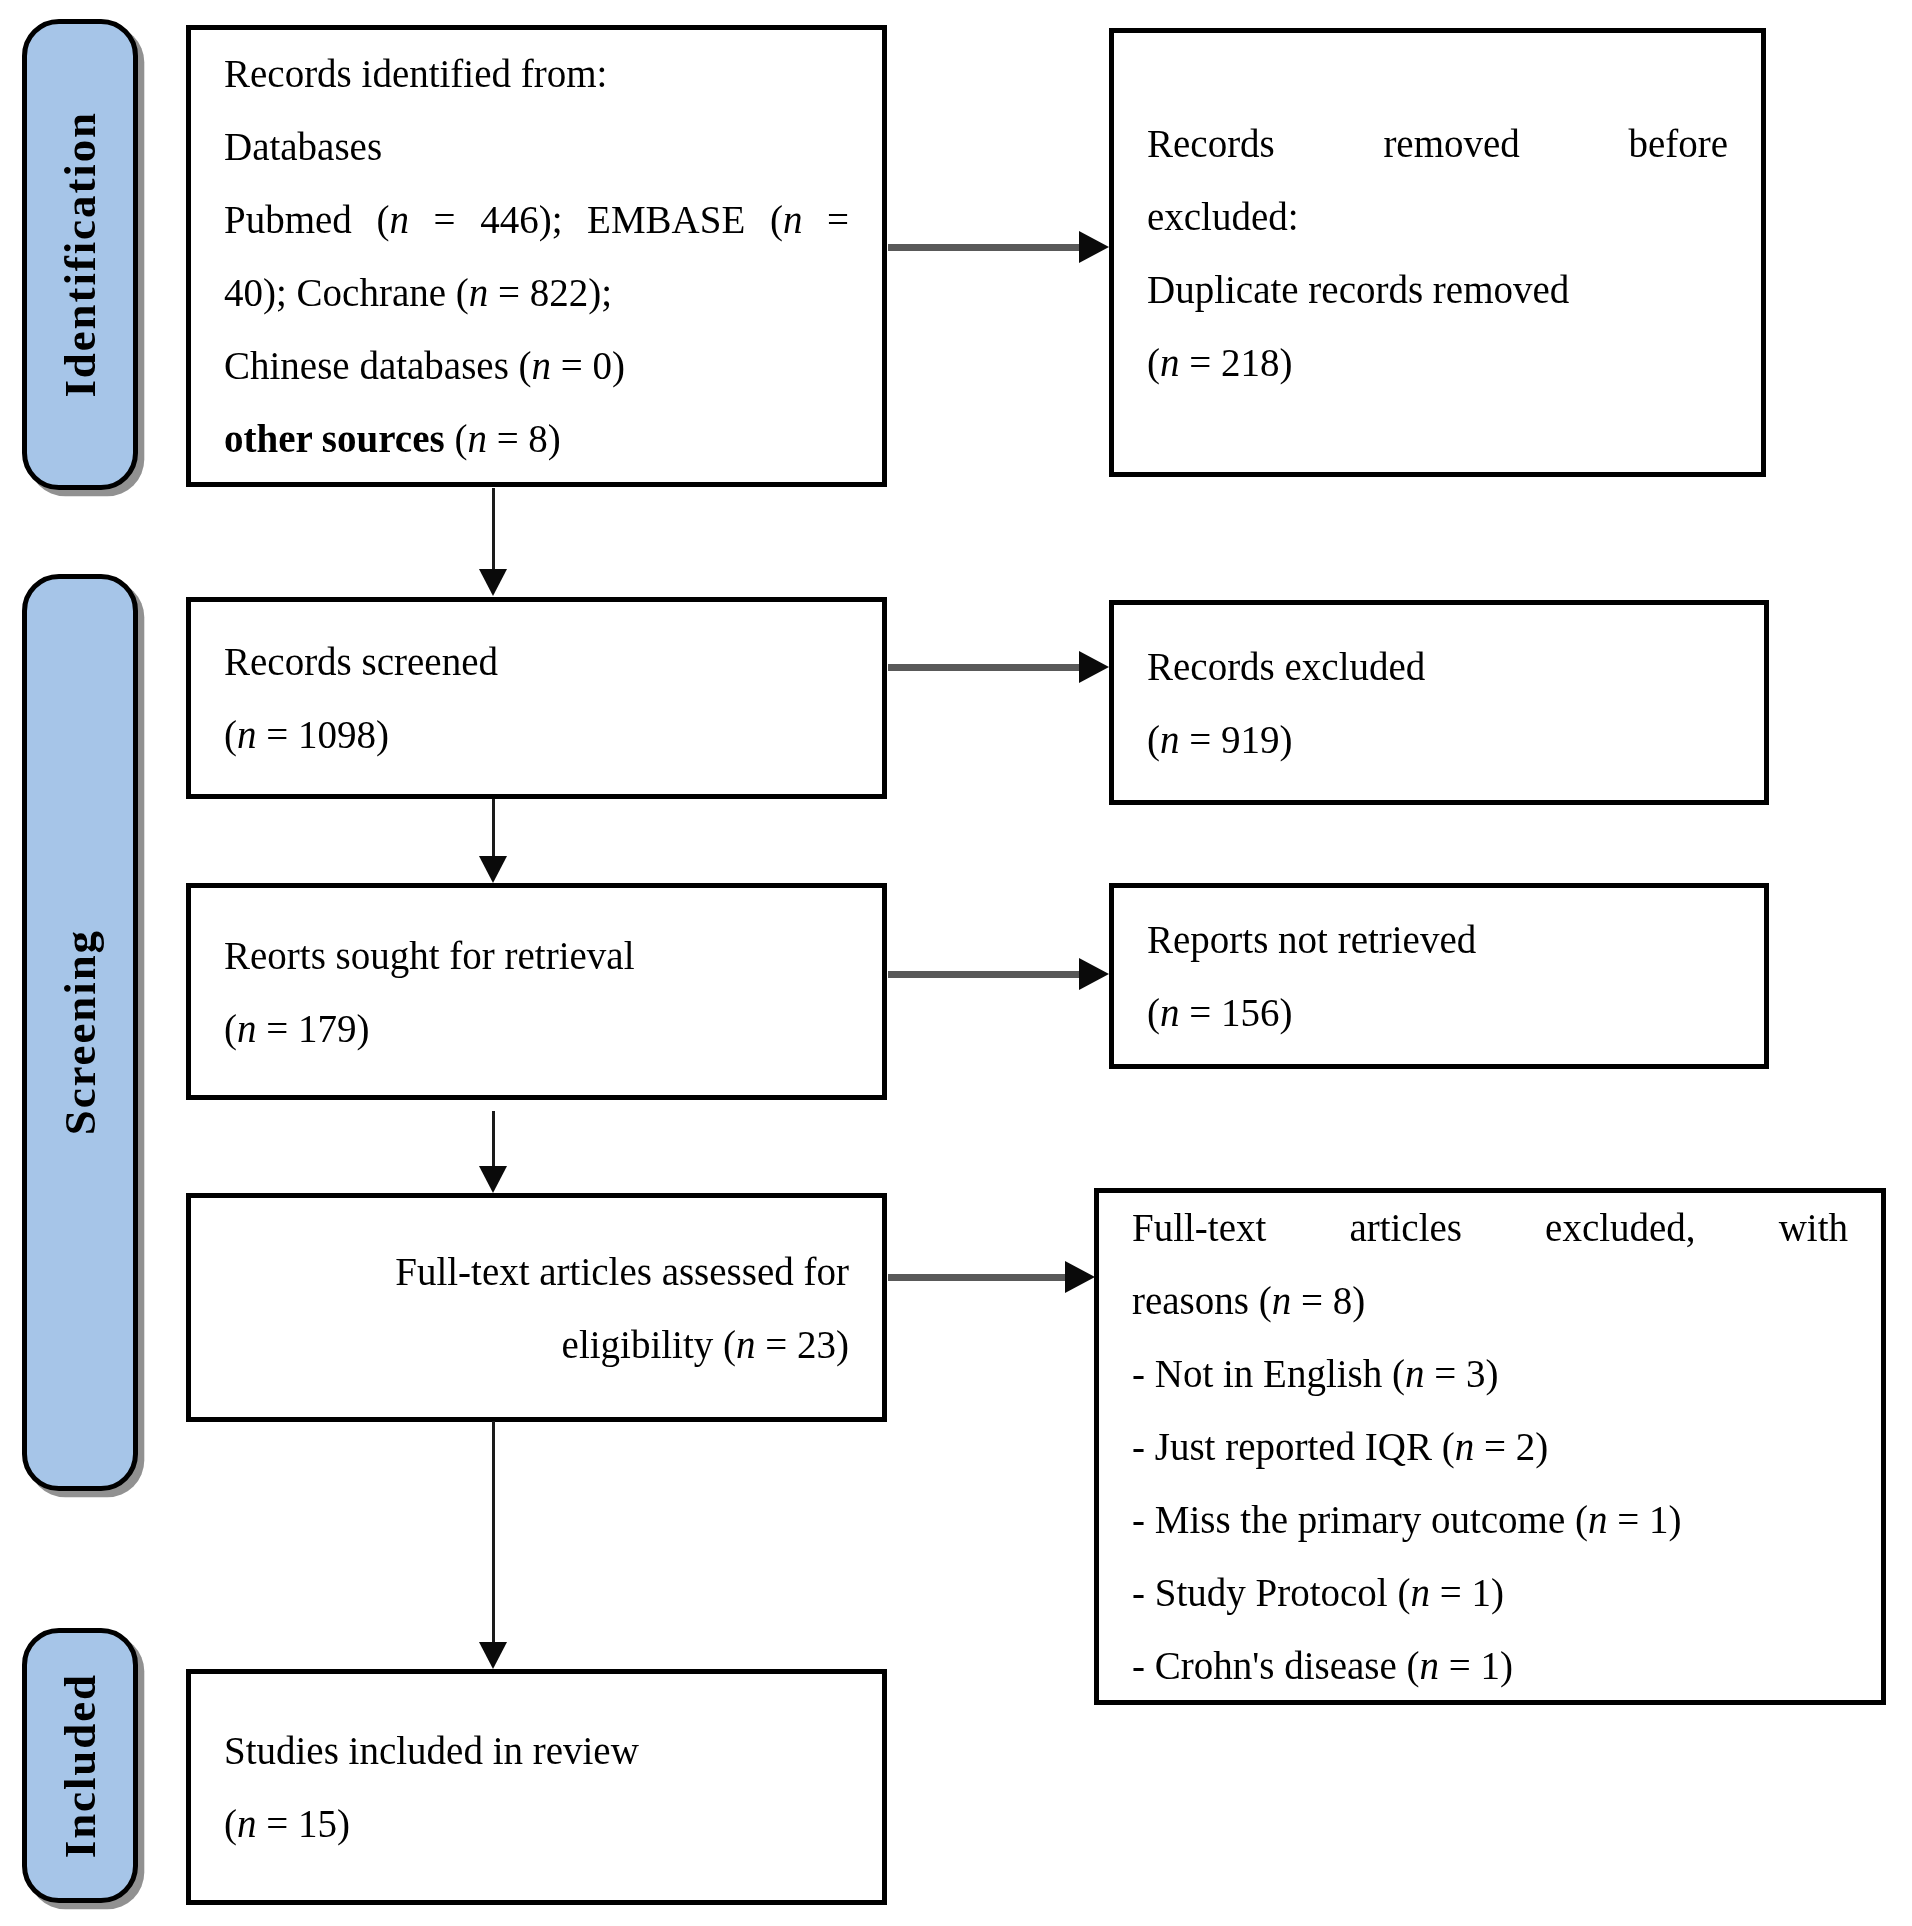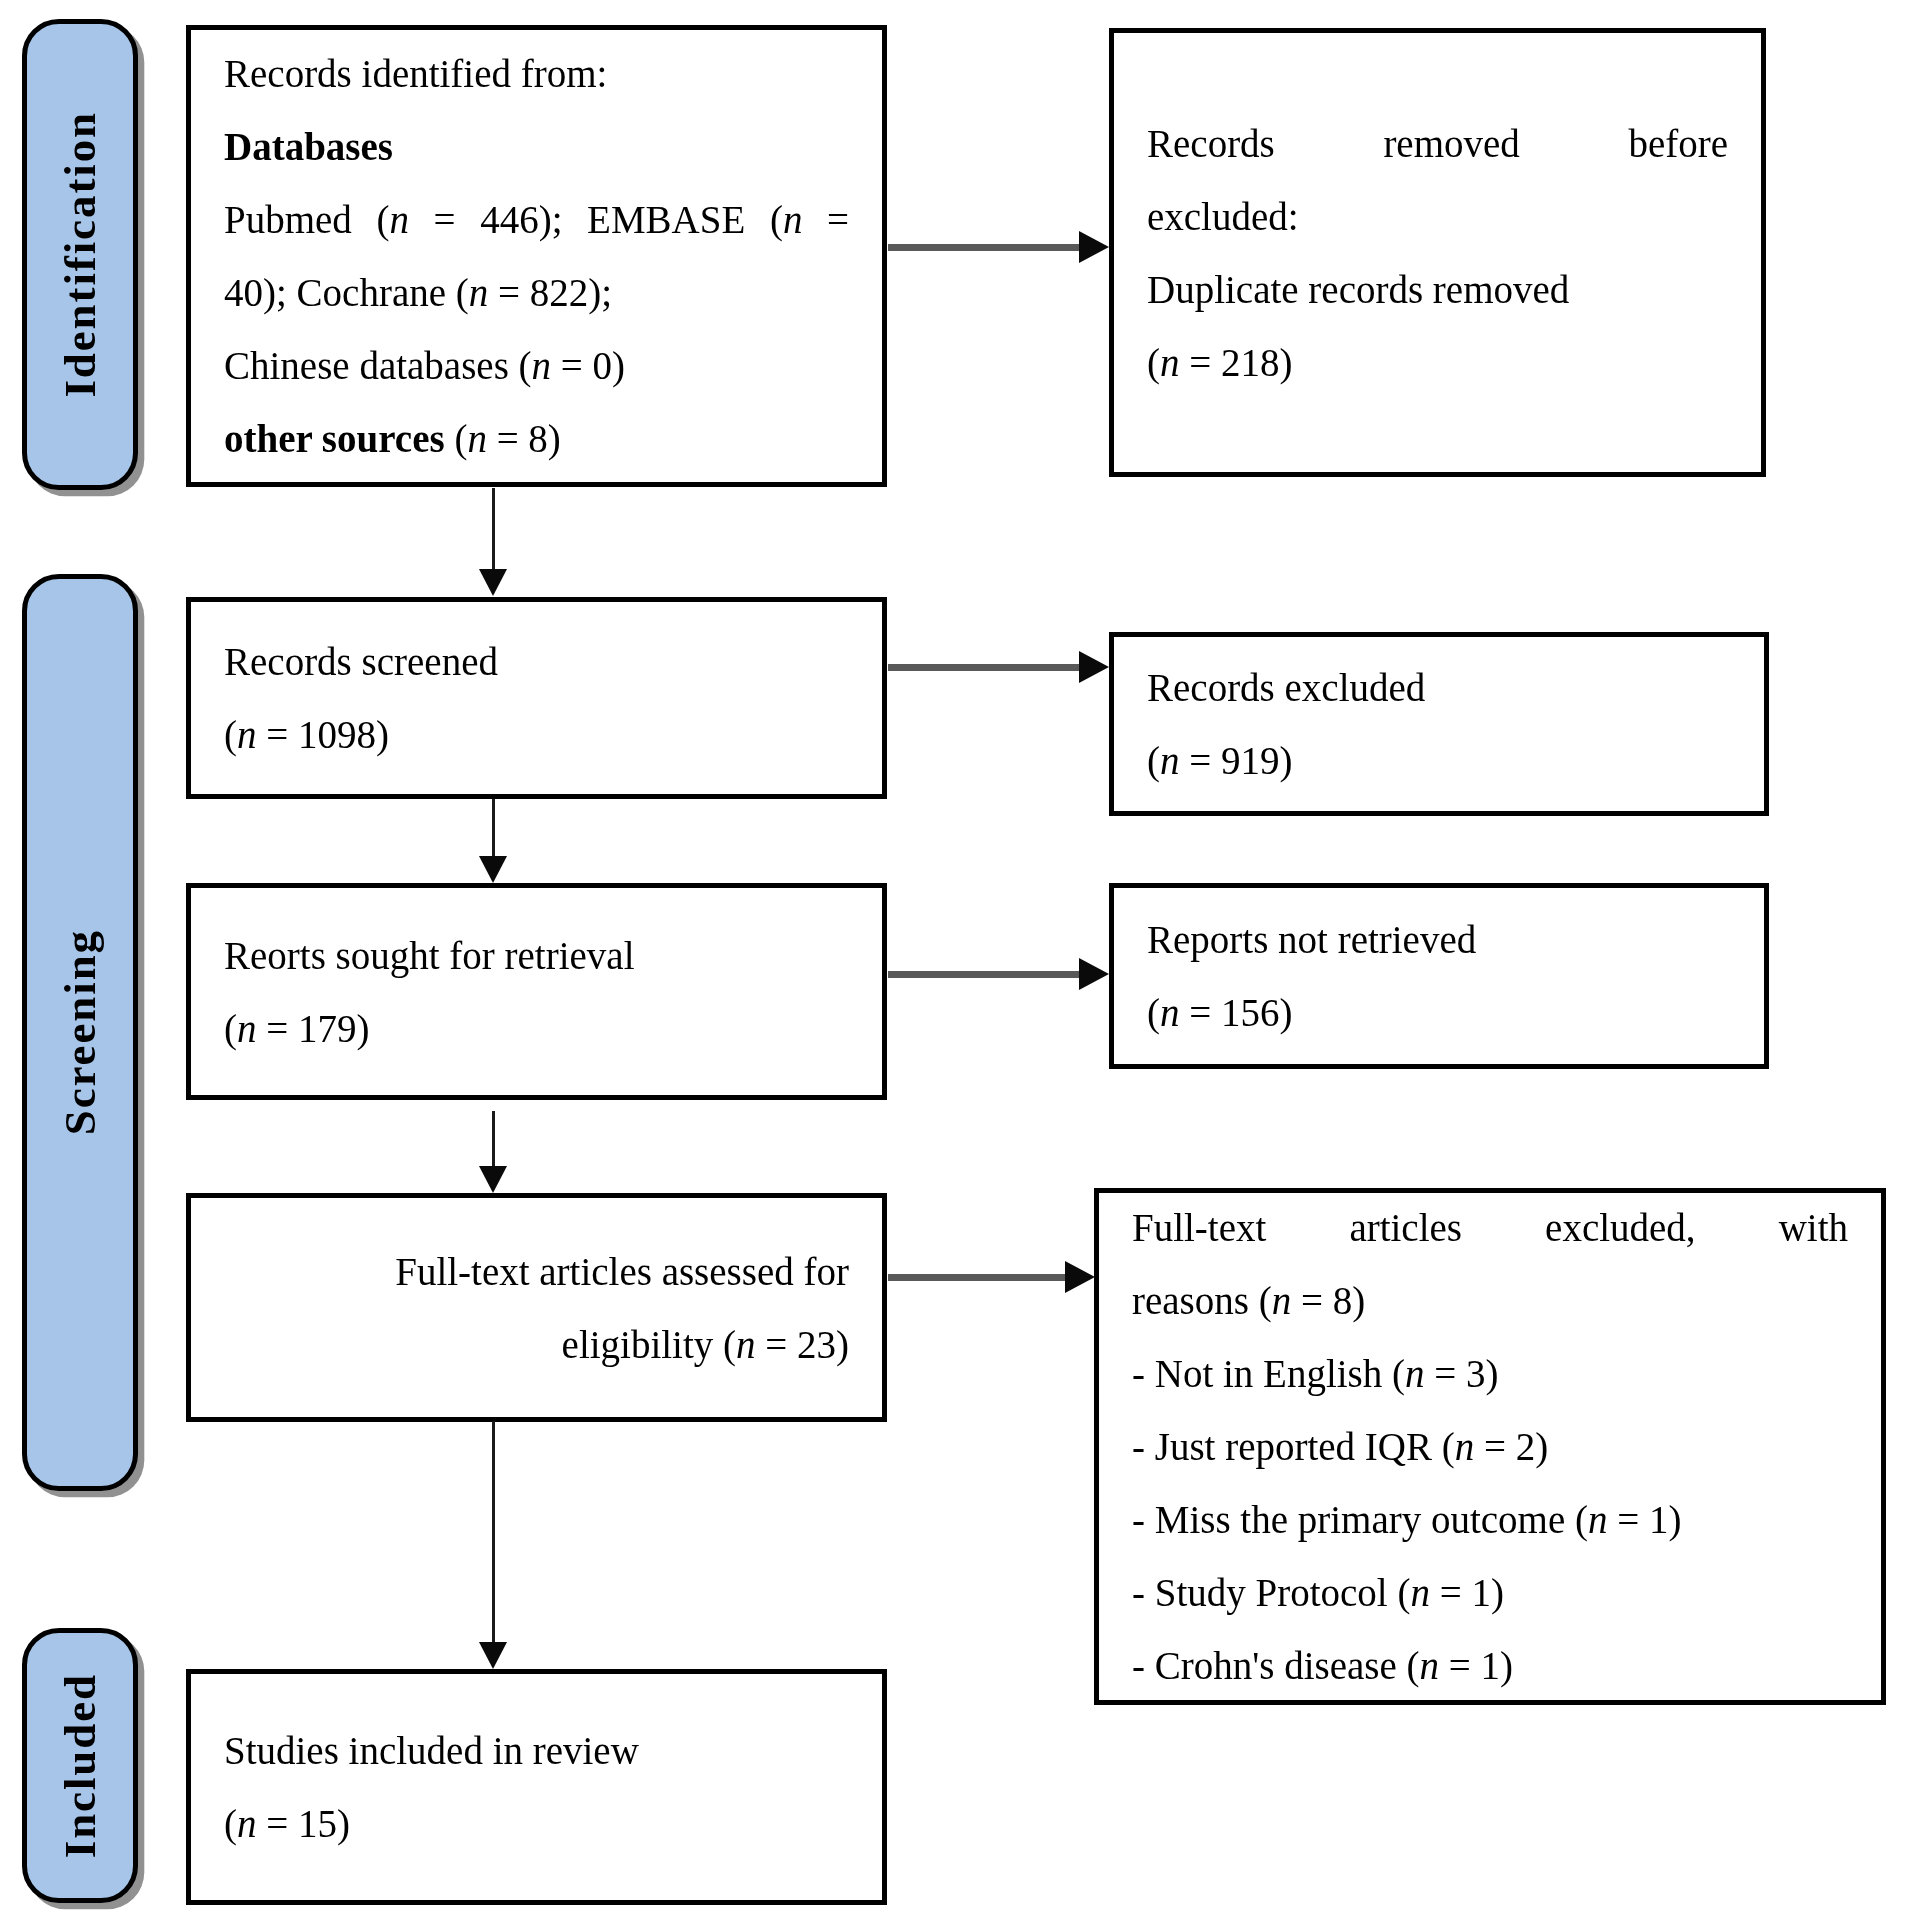--- a/index.html
+++ b/index.html
@@ -35,21 +35,21 @@
   #box-identified,#box-screened,#box-sought,#box-fulltext,#box-included-review{
     left:186px;width:701px;
   }
   #box-identified{top:25px;height:462px;}
   #box-screened{top:597px;height:202px;}
   #box-sought{top:883px;height:217px;}
   #box-fulltext{top:1193px;height:229px;align-items:flex-end;}
   #box-included-review{top:1669px;height:236px;}
   
   #box-removed{left:1109px;top:28.4px;width:657px;height:449px;}
-  #box-records-excluded{left:1109px;top:632px;width:660px;height:184px;}
+  #box-records-excluded{left:1109px;top:600px;width:660px;height:205px;}
   #box-not-retrieved{left:1109px;top:883px;width:660px;height:186px;}
   #box-excluded-reasons{left:1094px;top:1188px;width:792px;height:517px;}
   
   #box-removed .line:nth-child(1),
   #box-fulltext .line:nth-child(1),
   #box-excluded-reasons .line:nth-child(1),
   #box-identified .line:nth-child(3){
     white-space:normal;text-align:justify;text-align-last:justify;
   }
   
@@ -92,21 +92,21 @@
   </div>
   <div class="stage" id="stage-screening">
     <span class="stage-text">Screening</span>
   </div>
   <div class="stage" id="stage-included">
     <span class="stage-text">Included</span>
   </div>
 
   <div class="fbox" id="box-identified">
       <div class="line"><span>Records identified from:</span></div>
-      <div class="line"><span style="font-weight: bold;">Databases</span></div>
+      <div class="line"><span style="font-weight: normal;">Databases</span></div>
       <div class="line"><span>Pubmed (<i>n</i> = 446); EMBASE (<i>n</i> =</span></div>
       <div class="line"><span>40); Cochrane (<i>n</i> = 822);</span></div>
       <div class="line"><span>Chinese databases (<i>n</i> = 0)</span></div>
       <div class="line"><span style="font-weight: bold;">other sources </span><span>(<i>n</i> = 8)</span></div>
     </div>
   <div class="fbox" id="box-screened">
       <div class="line"><span>Records screened</span></div>
       <div class="line"><span>(<i>n</i> = 1098)</span></div>
     </div>
   <div class="fbox" id="box-sought">

